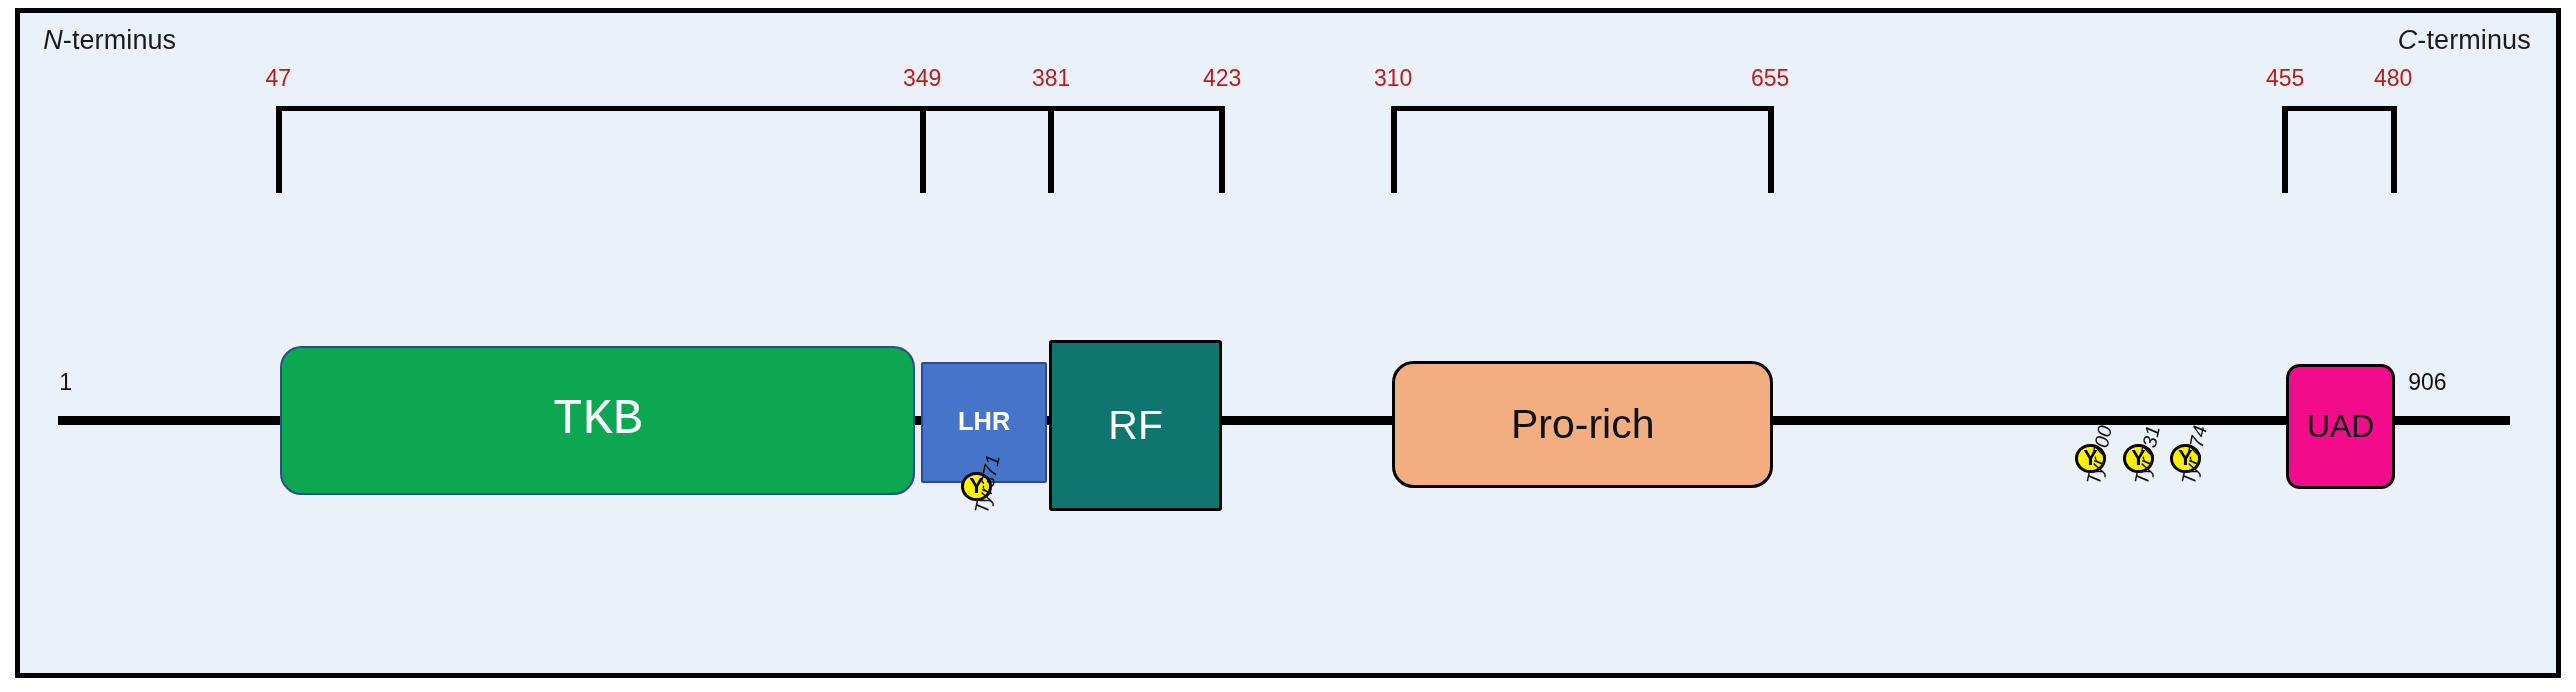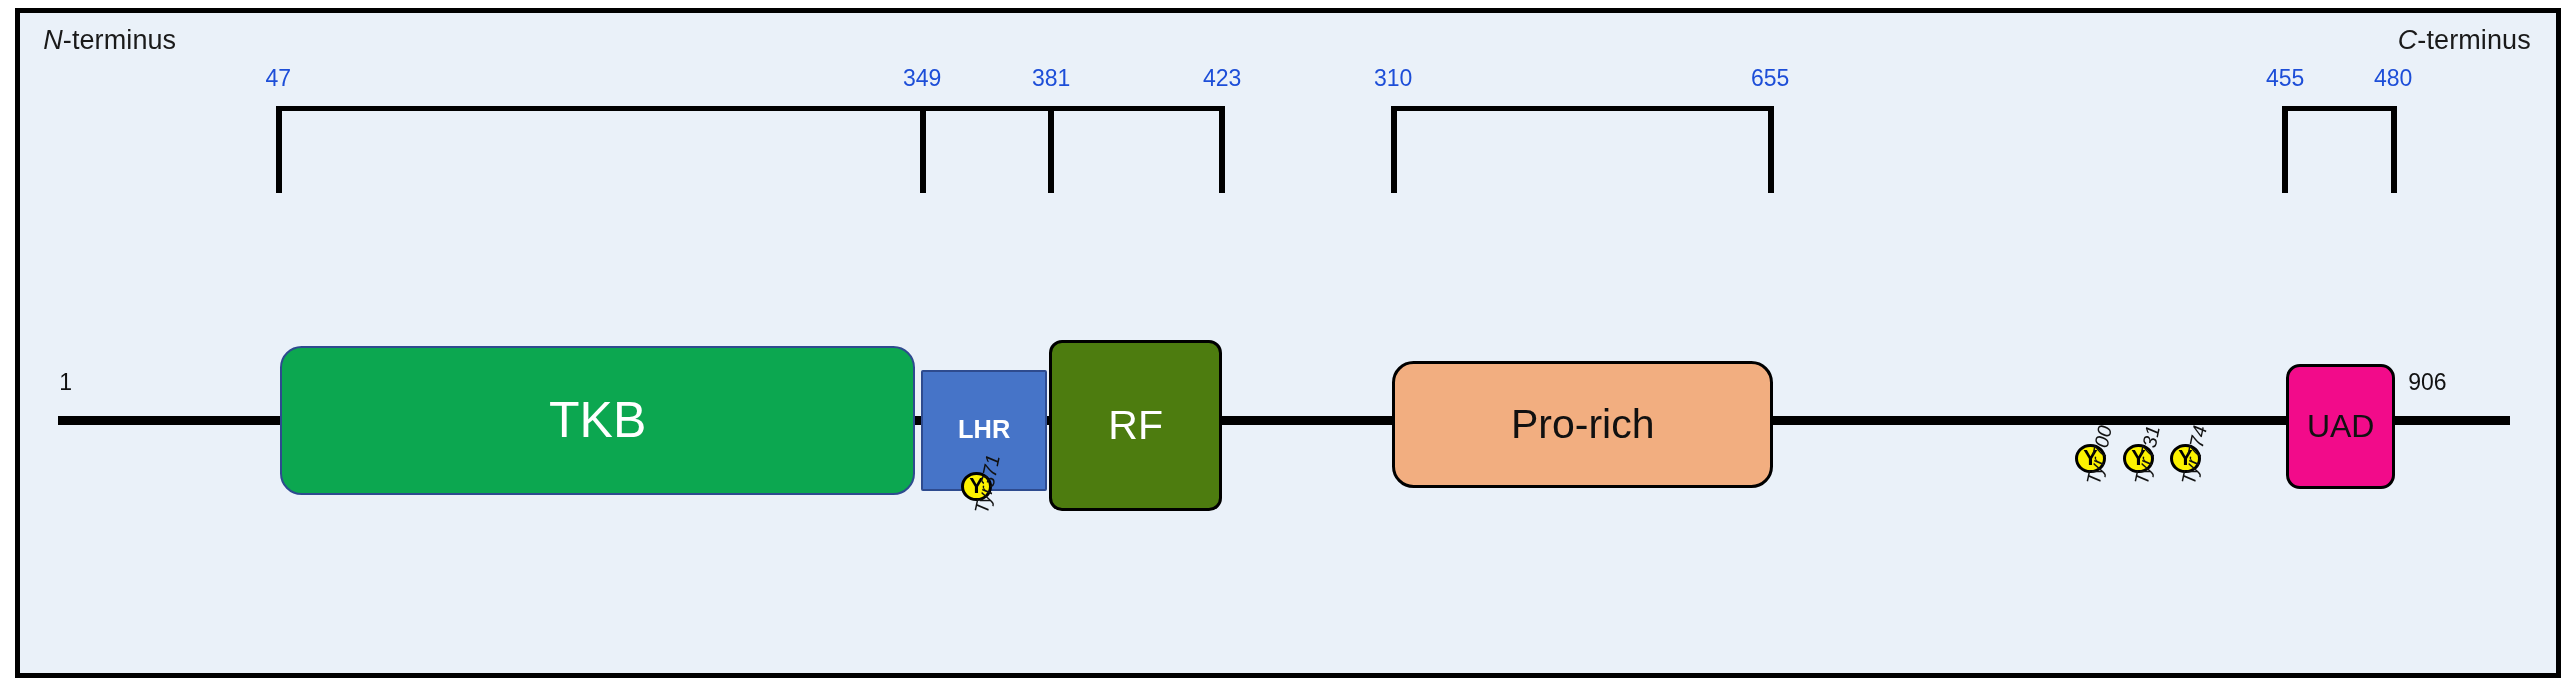--- a/index.html
+++ b/index.html
@@ -31,21 +31,21 @@
     letter-spacing:0.1px;
   }
   .terminus .it{font-style:italic;}
   #n-term{left:23px; top:12.7px;}
   #c-term{right:25.4px; top:12.7px;}
 
   
   .tick-num{
     position:absolute;
     font-size:23px;
-    color:#1d4ed8;
+    color:#b91c1c;
     white-space:nowrap;
     transform:translateX(-50%);
     top:52px;
   }
 
   
   .hline{position:absolute;background:#000;height:5.7px;}
   .vline{position:absolute;background:#000;width:5.7px;}
 
   
@@ -84,23 +84,23 @@
   }
   #dom-lhr{
     background:#4674C8;
     border:2.5px solid #2E4B8F;
     border-radius:1.9px;
     color:#ffffff;
     font-size:25.4px;
     font-weight:bold;
   }
   #dom-rf{
-    background:#4d7c0f;
+    background:#0f766e;
     border:3.2px solid #000000;
-    border-radius:13px;
+    border-radius:3px;
     color:#ffffff;
     font-size:41px;
     justify-content:center;
   }
   #dom-pro{
     background:#F2AE80;
     border:3.2px solid #000000;
     border-radius:21.6px;
     color:#111111;
     font-size:41px;
@@ -171,25 +171,25 @@
 
     <div class="hline" style="left:2262px; top:93px; width:114px;"></div>
     <div class="vline" style="left:2262px; top:93px; height:87px;"></div>
     <div class="vline" style="left:2371px; top:93px; height:87px;"></div>
 
     <div id="backbone" style="left:38px; width:2452px;"></div>
 
     <div class="end-num" style="left:39px; top:356px;">1</div>
     <div class="end-num" style="left:2388px; top:356px;">906</div>
 
-    <div class="domain" id="dom-tkb" style="left:260px; top:333px; width:635px; height:149px;">
+    <div class="domain" id="dom-tkb" style="left:260px; top:333px; width:635px; height:149px;font-family:Liberation Mono, monospace;">
       <span>TKB</span>
     </div>
 
-    <div class="domain" id="dom-lhr" style="left:901px; top:357px; width:126px; height:121px;">
+    <div class="domain" id="dom-lhr" style="left:901px; top:349px; width:126px; height:121px;">
       <span>LHR</span>
     </div>
 
     <div class="domain" id="dom-rf" style="left:1029px; top:327px; width:173px; height:171px;">
       <span>RF</span>
     </div>
 
     <div class="domain" id="dom-pro" style="left:1372px; top:348px; width:381px; height:127px;">
       <span>Pro-rich</span>
     </div>

